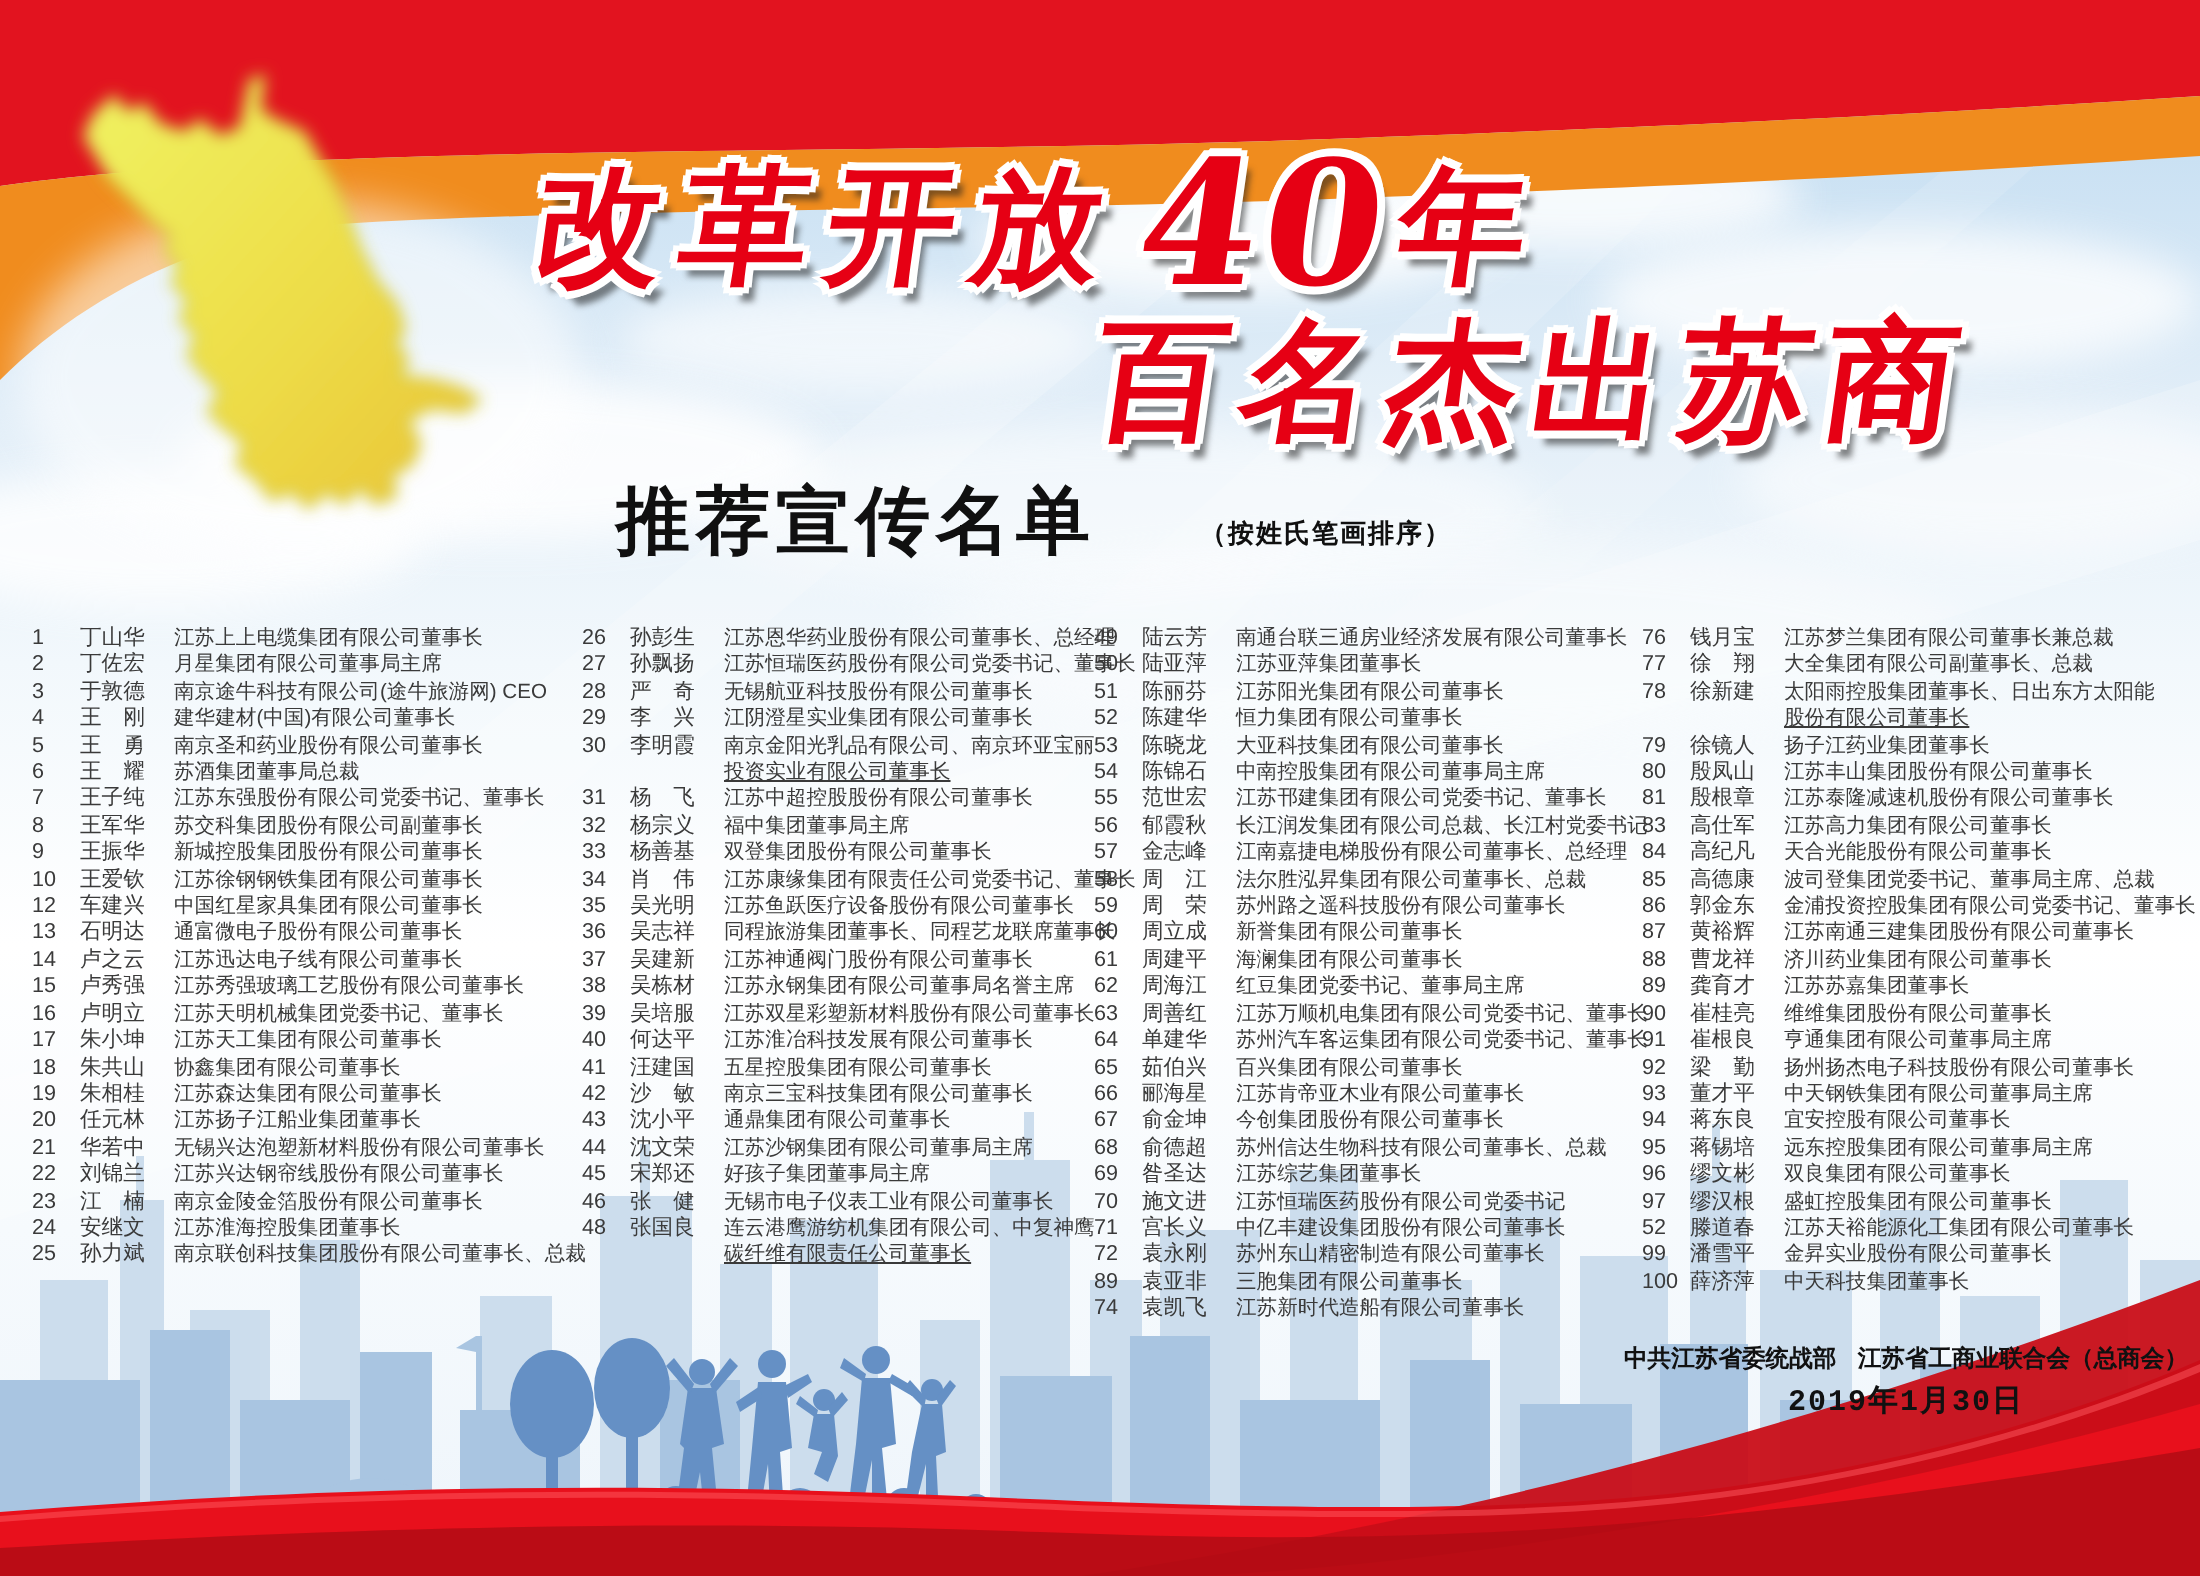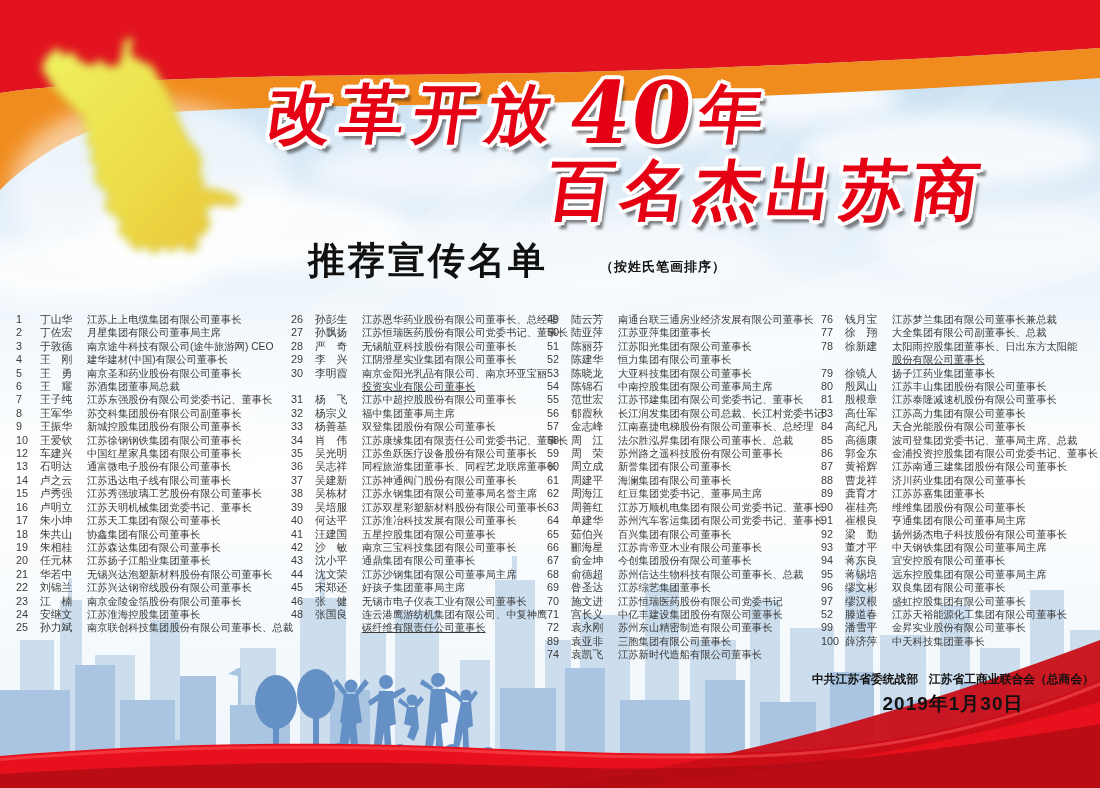--- a/index.html
+++ b/index.html
@@ -33,23 +33,23 @@
   .subtitle{position:absolute;left:308px;top:236px;font-size:37px;font-weight:900;color:#101010;letter-spacing:3px;}
   .subnote{position:absolute;left:600px;top:258px;font-size:13px;font-weight:700;color:#101010;letter-spacing:1px;font-family:"Liberation Serif",serif;}
   
   .col{position:absolute;top:313px;color:#3a3a3a;}
   .row{display:flex;align-items:flex-start;line-height:13.4px;}
   .num{min-width:24px;flex-shrink:0;font-size:10.8px;}
   .nm{width:44px;flex-shrink:0;font-size:10.8px;white-space:nowrap;}
   .ttl{font-size:10.3px;white-space:nowrap;margin-left:3px;}
   .ttl .l2{display:block;text-decoration:underline;}
   
-  .footer{position:absolute;left:812px;top:672px;width:282px;color:#111;font-weight:700;}
+  .footer{position:absolute;left:812px;top:672px;width:282px;color:#111;font-weight:700;font-family:Liberation Mono, monospace;}
   .footer .orgs{display:flex;justify-content:space-between;font-size:11.8px;white-space:nowrap;}
-  .footer .date{text-align:center;font-size:19px;margin-top:3px;letter-spacing:1px;}
+  .footer .date{text-align:center;font-size:15px;margin-top:3px;letter-spacing:1px;}
 </style>
 </head>
 <body>
 
 <div class="poster">
 
   <svg class="decor" viewBox="0 0 1100 788" aria-hidden="true">
     <defs>
       <linearGradient id="mapGrad" x1="0" y1="0" x2="1" y2="1">
         <stop offset="0" stop-color="#f0f262"></stop>

